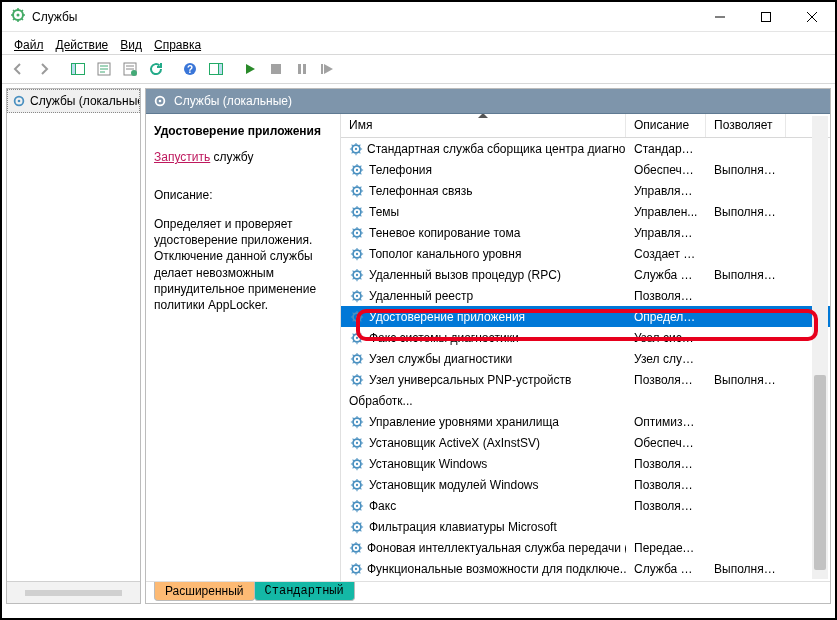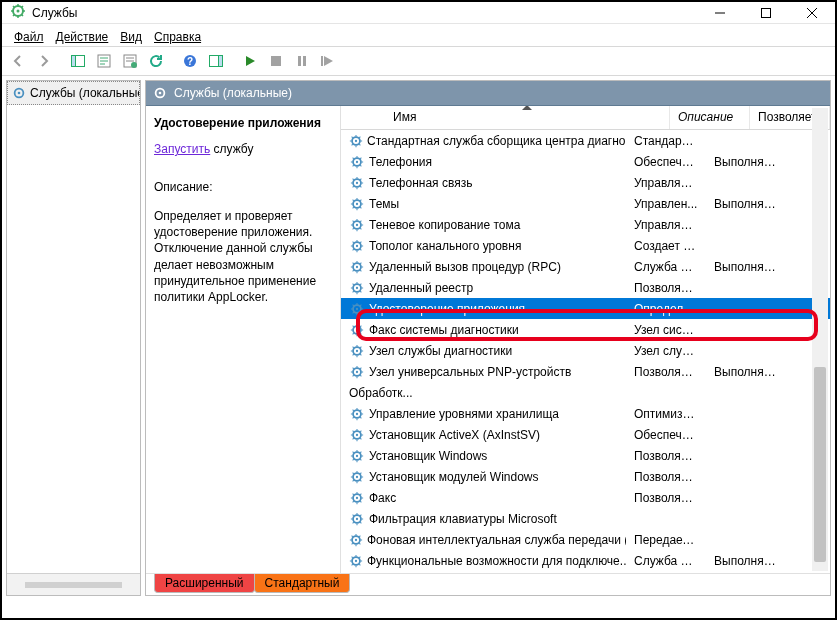--- a/index.html
+++ b/index.html
@@ -9,21 +9,21 @@
     font-size: 12px;
     background:#fff;
     color:#000;
     width:837px; height:620px;
     border:2px solid #000;
     position:relative;
     overflow:hidden;
   }
   
   .titlebar {
-    height:22px; display:flex; align-items:center;
+    height:30px; display:flex; align-items:center;
     background:#fff; padding:0 0 0 8px;
     border-bottom:1px solid #e5e5e5;
   }
   .titlebar .tb-icon { margin-right:6px; }
   .titlebar .title { font-size:12px; }
   .titlebar .win-btns { margin-left:auto; display:flex; }
   .titlebar .win-btn { width:46px; height:30px; display:flex; align-items:center; justify-content:center; }
 
   
   .menubar {
@@ -99,46 +99,45 @@
     flex:1; display:flex; overflow:hidden; background:#fff;
   }
 
   .detail-pane {
     width:195px; min-width:195px;
     padding:10px 8px 8px 8px;
     font-size:12px;
     border-right:1px solid #e0e0e0;
   }
   .detail-pane h3 { font-size:12px; font-weight:bold; margin:0 0 12px 0; }
-  .detail-pane a { color:#6d28d9; text-decoration:underline; }
+  .detail-pane a { color:#be185d; text-decoration:underline; }
   .detail-pane .desc-label{ margin-top:24px; }
   .detail-pane .desc { margin-top:14px; line-height:1.35; }
 
   .list-pane {
     flex:1;
     display:flex; flex-direction:column;
     position:relative;
     overflow:hidden;
   }
   .list-head {
     display:flex; border-bottom:1px solid #d8d8d8;
     background:#fff;
     height:24px;
     position:relative;
-    justify-content:flex-end;
   }
   .list-head .col {
     padding:4px 8px;
     border-right:1px solid #e8e8e8;
     font-size:12px;
     white-space:nowrap; overflow:hidden;
     position:relative;
   }
   .col-name { width:285px; min-width:285px; position:relative;}
-  .col-desc { width:80px; min-width:80px;font-style:italic;}
+  .col-desc { width:80px; min-width:80px;}
   .col-stat { width:80px; min-width:80px;}
   .sort-caret{
     position:absolute; top:-1px; left:50%; transform:translateX(-50%);
     width:0;height:0; border-left:5px solid transparent; border-right:5px solid transparent;
     border-bottom:5px solid #555;
   }
 
   .list-rows {
     position:relative;
     overflow:hidden;
@@ -171,22 +170,22 @@
     background:#fff;
   }
   .tab{
     border:1px solid #bbb; border-top:none;
     padding:2px 10px; font-size:12px;
     background:#fff;
     margin-right:-1px;
     border-bottom-left-radius:4px;
     border-bottom-right-radius:4px;
   }
-  .tab.active{ background:#ef4444; }
-  .tab:not(.active){ background:#f97316; }
+  .tab.active{ background:#fdba74; }
+  .tab:not(.active){ background:#14b8a6;font-family:Liberation Mono, monospace; }
 
   .scrollbar-v{
     position:absolute; right:2px; top:2px; bottom:2px; width:16px;
     background:#f0f0f0;
   }
   .scrollbar-v .thumb{
     position:absolute; left:2px; right:2px;
     background:#c2c2c2; border-radius:2px;
     top:56%; height:42%;
   }

